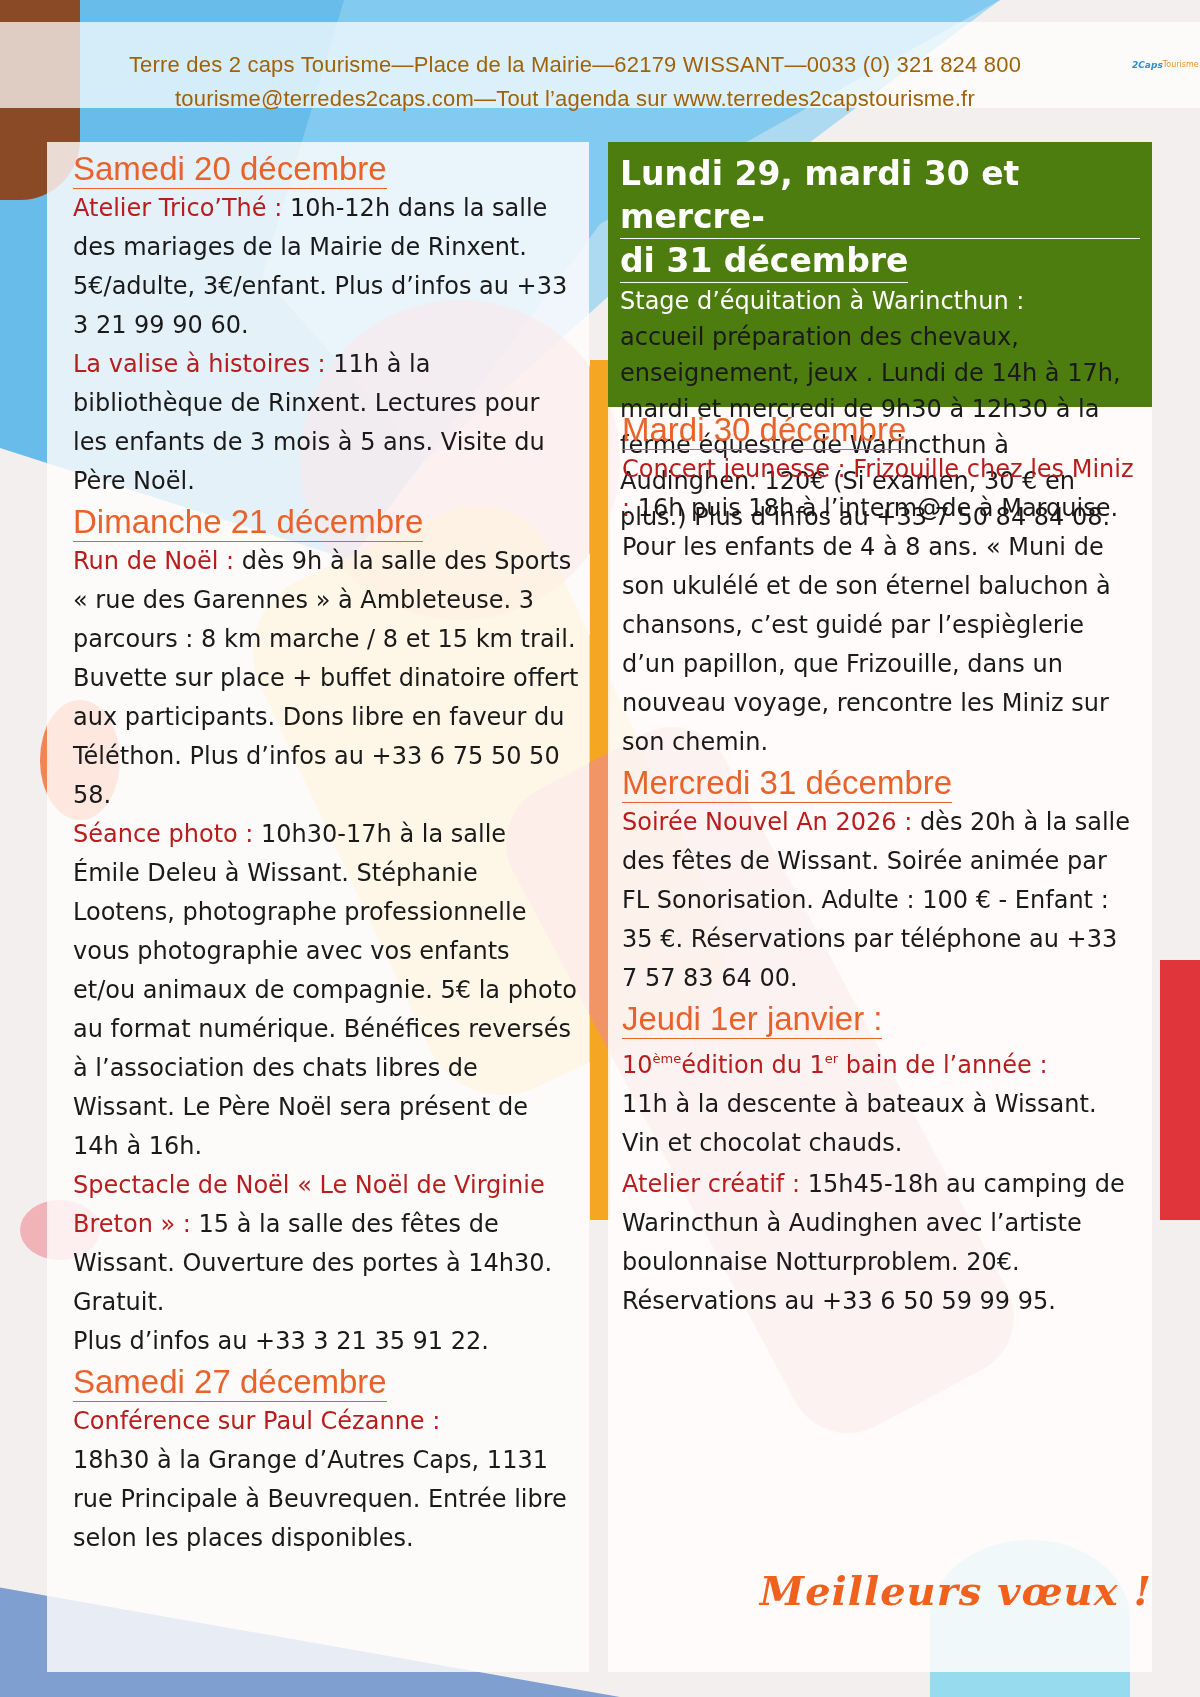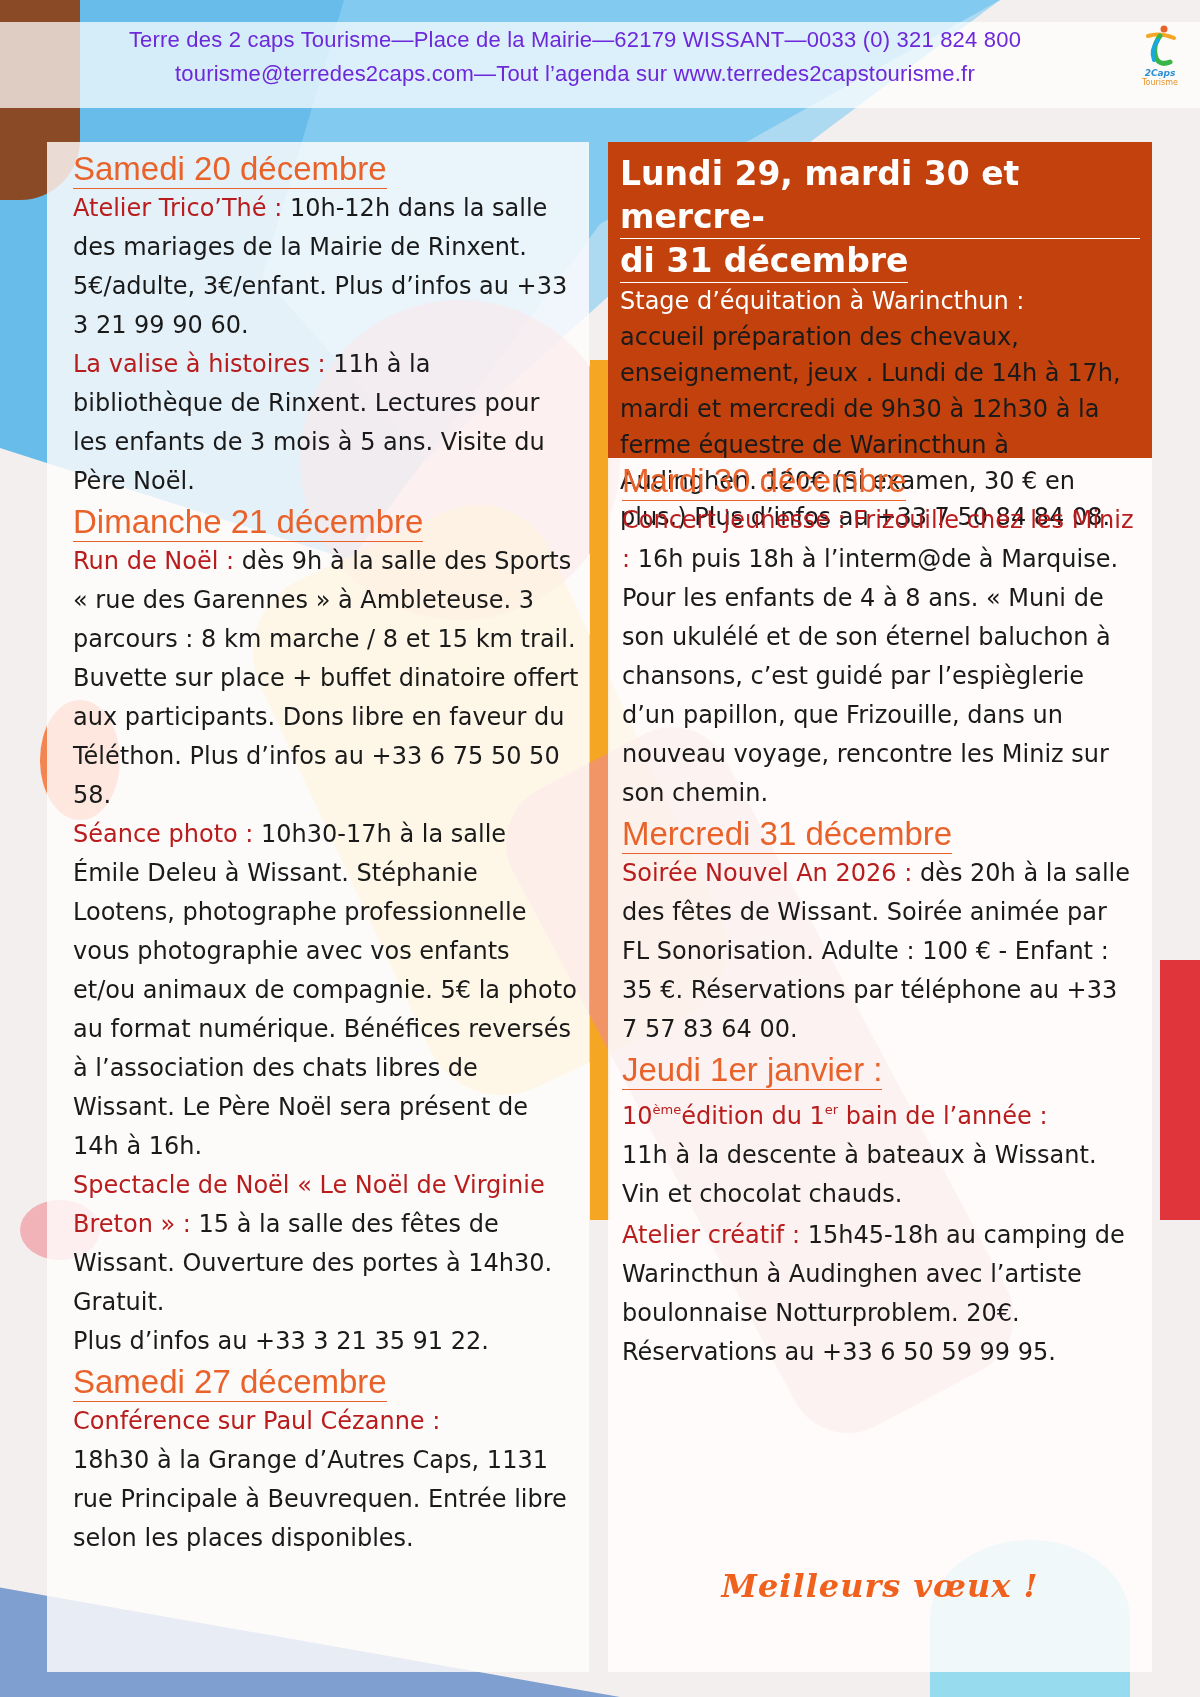--- a/index.html
+++ b/index.html
@@ -82,53 +82,53 @@
     opacity: 0.8;
   }
 
   
   .header {
     position: absolute; z-index: 2;
     left: 0; top: 22px; width: 1200px; height: 86px;
     background: rgba(255,255,255,0.72);
   }
   .header-lines {
-    position: absolute; left: 30px; top: 1px; width: 1090px;
+    position: absolute; left: 30px; top: 26px; width: 1090px;
     text-align: center;
-    color: #6d28d9;
+    color: #a16207;
     font-family: "Liberation Sans", sans-serif;
     font-size: 22px; line-height: 34px; letter-spacing: 0.2px;
   }
   .header-line { display: block; white-space: nowrap; }
   .logo {
     position: absolute; right: 12px; top: 2px;
     width: 56px; height: 82px;
-    display: flex; flex-direction: column; align-items: center;
+    display: flex; flex-direction: row; align-items: center;
   }
   .logo svg { width: 40px; height: 44px; }
   .logo-small { font-size: 9px; color: #2a8fd4; font-weight: bold; font-style: italic; line-height: 10px; }
   .logo-tour { font-size: 8px; color: #e8922a; line-height: 10px; }
 
   
   .col {
     position: absolute; z-index: 2;
   }
   .col-left {
     left: 47px; top: 142px; width: 542px; height: 1530px;
     background: rgba(255,253,252,0.82);
     padding: 8px 10px 0 26px;
   }
   .col-right {
     left: 608px; top: 142px; width: 544px; height: 1530px;
     background: rgba(255,253,252,0.86);
   }
   .highlight-box {
-    background: #c2410c;
+    background: #4d7c0f;
     padding: 10px 12px 8px 12px;
-    height: 316px;
+    height: 265px;
   }
   .right-body { padding: 4px 12px 0 14px; }
 
   .day {
     color: #e8622a;
     font-family: "Liberation Sans", sans-serif;
     font-size: 33px; line-height: 38px;
     font-weight: normal;
     display: inline-block;
     border-bottom: 1.5px solid #e8622a;
@@ -143,24 +143,24 @@
   .day-white span { display: inline-block; border-bottom: 1.5px solid #fff; }
   .event { font-size: 24px; line-height: 39px; margin-bottom: 0; }
   .event-title { color: #b91c1c; }
   .event-title-white { color: #ffffff; display: block; }
   .event-text { color: #1a1a1a; }
   .sup { font-size: 13px; vertical-align: 10px; }
   .block { margin-bottom: 2px; }
 
   .wishes {
     position: absolute; left: 0; right: 0; top: 1425px;
-    text-align: center;
+    text-align: right;
     font-family: "DejaVu Serif", serif;
     font-weight: bold; font-style: italic;
-    font-size: 32px; color: #f0611e;
+    font-size: 40px; color: #f0611e;
     letter-spacing: 1px;
   }
 </style>
 </head>
 <body>
 
 <div class="bg">
   <div class="shape bg-blue-top"></div>
   <div class="shape bg-blue-light"></div>
   <div class="shape bg-brown"></div>

